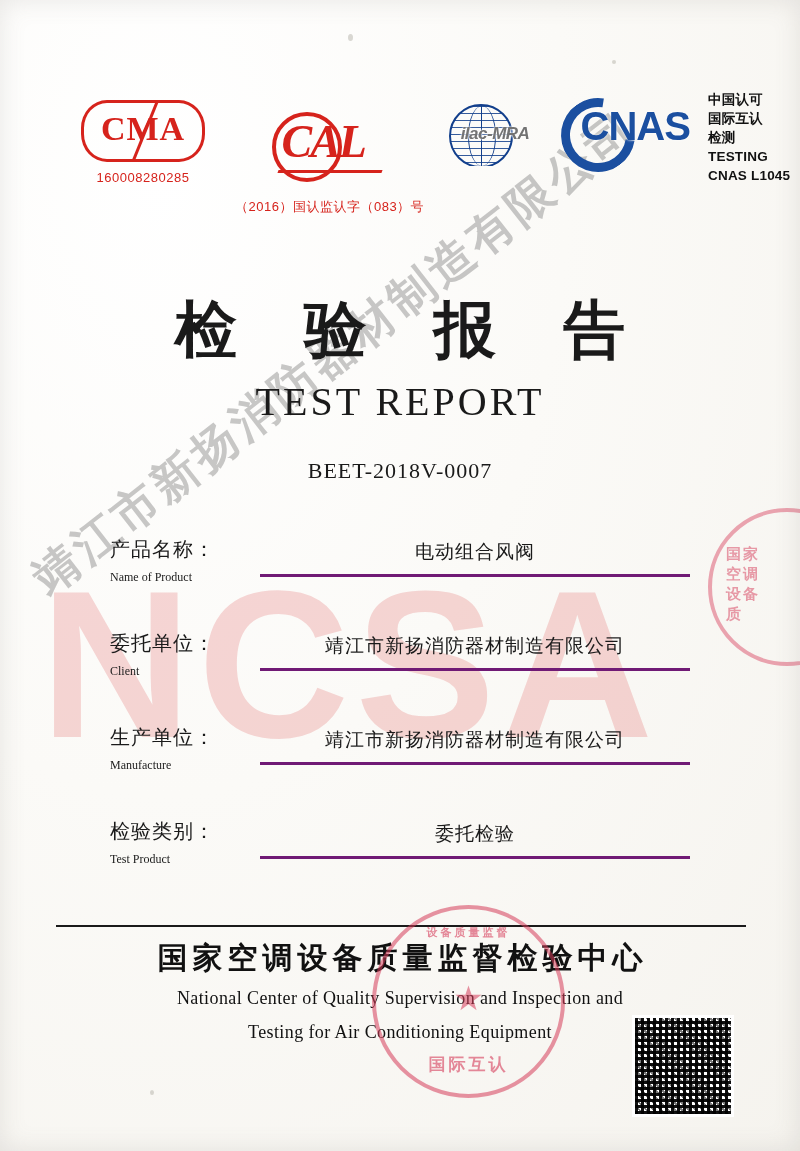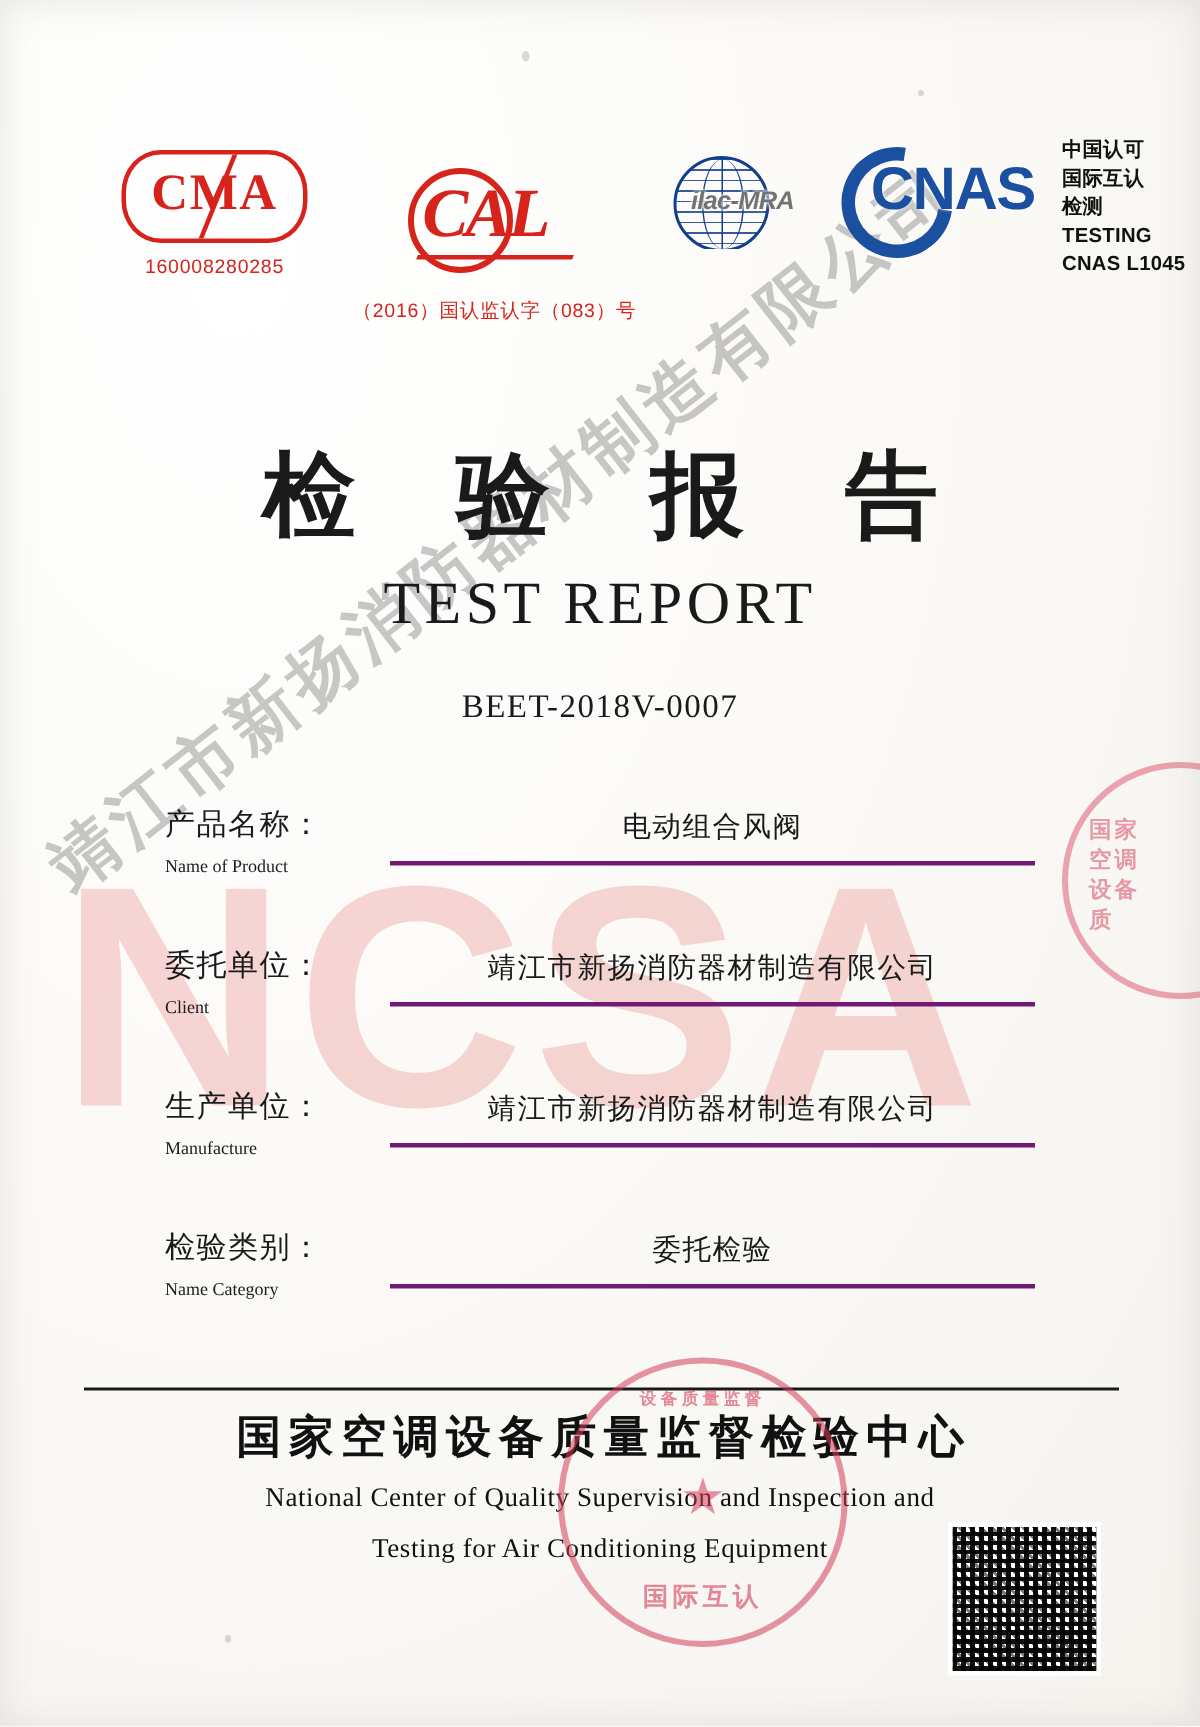--- a/index.html
+++ b/index.html
@@ -520,21 +520,21 @@
       <div class="field-label">
         <div class="label-cn">生产单位：</div>
         <div class="label-en">Manufacture</div>
       </div>
       <div class="field-value">靖江市新扬消防器材制造有限公司</div>
     </div>
 
     <div class="field-row">
       <div class="field-label">
         <div class="label-cn">检验类别：</div>
-        <div class="label-en">Name Category</div>
+        <div class="label-en">Test Product</div>
       </div>
       <div class="field-value">委托检验</div>
     </div>
 
   </div>
 
   <div id="footer-rule"></div>
   <div id="org-cn">国家空调设备质量监督检验中心</div>
   <div id="org-en1">National Center of Quality Supervision and Inspection and</div>
   <div id="org-en2">Testing for Air Conditioning Equipment</div>

